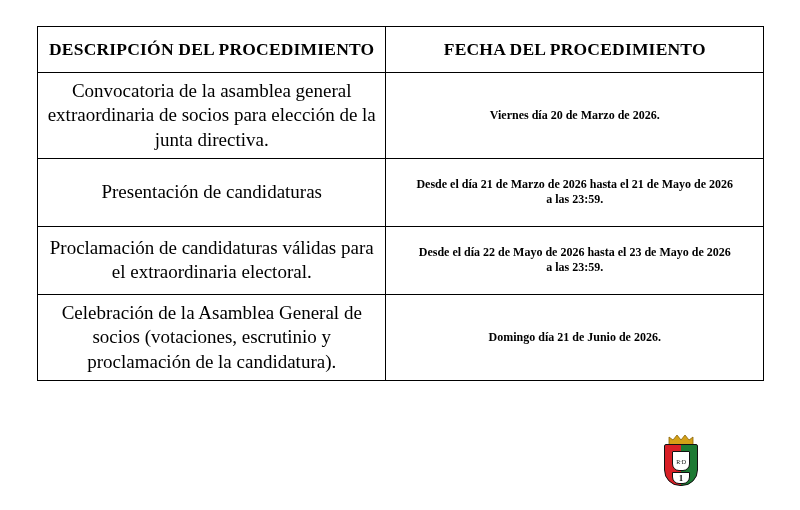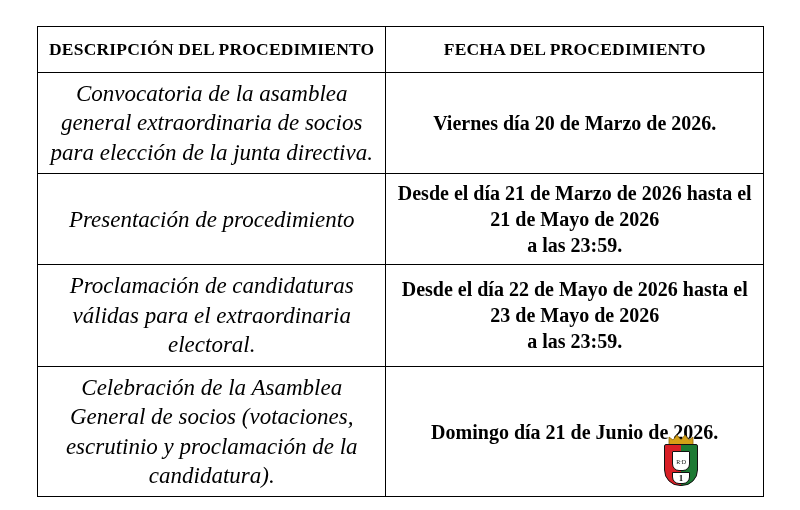--- a/index.html
+++ b/index.html
@@ -39,29 +39,28 @@
 
   .header-cell {
     font-weight: bold;
     font-size: 17.5px;
     line-height: 1.18;
     letter-spacing: 0.2px;
     padding-top: 8px;
     padding-bottom: 8px;
   }
   .desc-cell {
-    font-style: italic;
-    font-size: 23px;
+    font-size: 19px;
     line-height: 1.28;
     padding-top: 7px;
     padding-bottom: 7px;
   }
   .date-cell {
     font-weight: bold;
-    font-size: 20px;
+    font-size: 12px;
     line-height: 1.3;
     padding-top: 7px;
     padding-bottom: 7px;
   }
   .row-h-1 { height: 46px; }
   .row-h-2 { height: 72px; }
   .row-h-3 { height: 68px; }
   .row-h-4 { height: 68px; }
   .row-h-5 { height: 68px; }
   .row-h-6 { height: 68px; }
@@ -141,21 +140,21 @@
     <tbody>
       <tr class="row-h-1">
         <td class="header-cell">DESCRIPCIÓN DEL PROCEDIMIENTO</td>
         <td class="header-cell">FECHA DEL PROCEDIMIENTO</td>
       </tr>
       <tr class="row-h-2">
         <td class="desc-cell">Convocatoria de la asamblea general extraordinaria de socios para elección de la junta directiva.</td>
         <td class="date-cell">Viernes día 20 de Marzo de 2026.</td>
       </tr>
       <tr class="row-h-3">
-        <td class="desc-cell">Presentación de procedimiento</td>
+        <td class="desc-cell">Presentación de candidaturas</td>
         <td class="date-cell">Desde el día 21 de Marzo de 2026 hasta el 21 de Mayo de 2026<br>a las 23:59.</td>
       </tr>
       <tr class="row-h-4">
         <td class="desc-cell">Proclamación de candidaturas válidas para el extraordinaria electoral.</td>
         <td class="date-cell">Desde el día 22 de Mayo de 2026 hasta el 23 de Mayo de 2026<br>a las 23:59.</td>
       </tr>
       <tr class="row-h-5">
         <td class="desc-cell">Celebración de la Asamblea General de socios (votaciones, escrutinio y proclamación de la candidatura).</td>
         <td class="date-cell">Domingo día 21 de Junio de 2026.</td>
       </tr>

